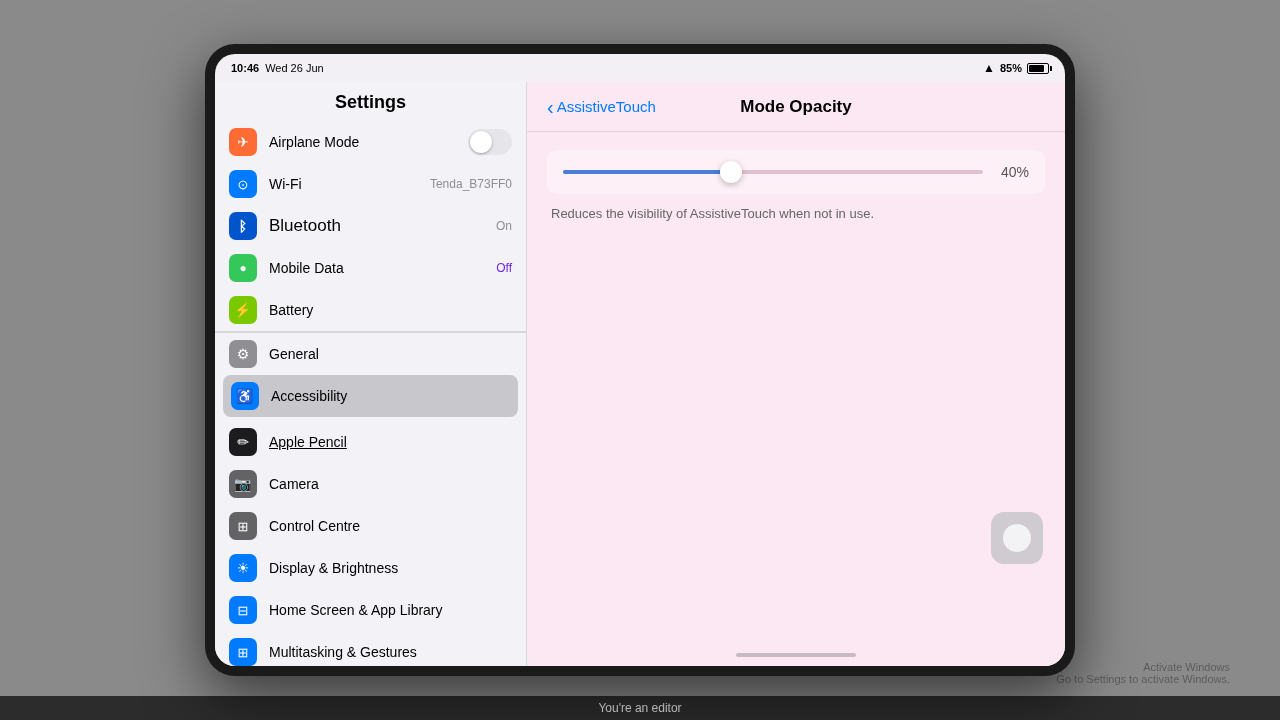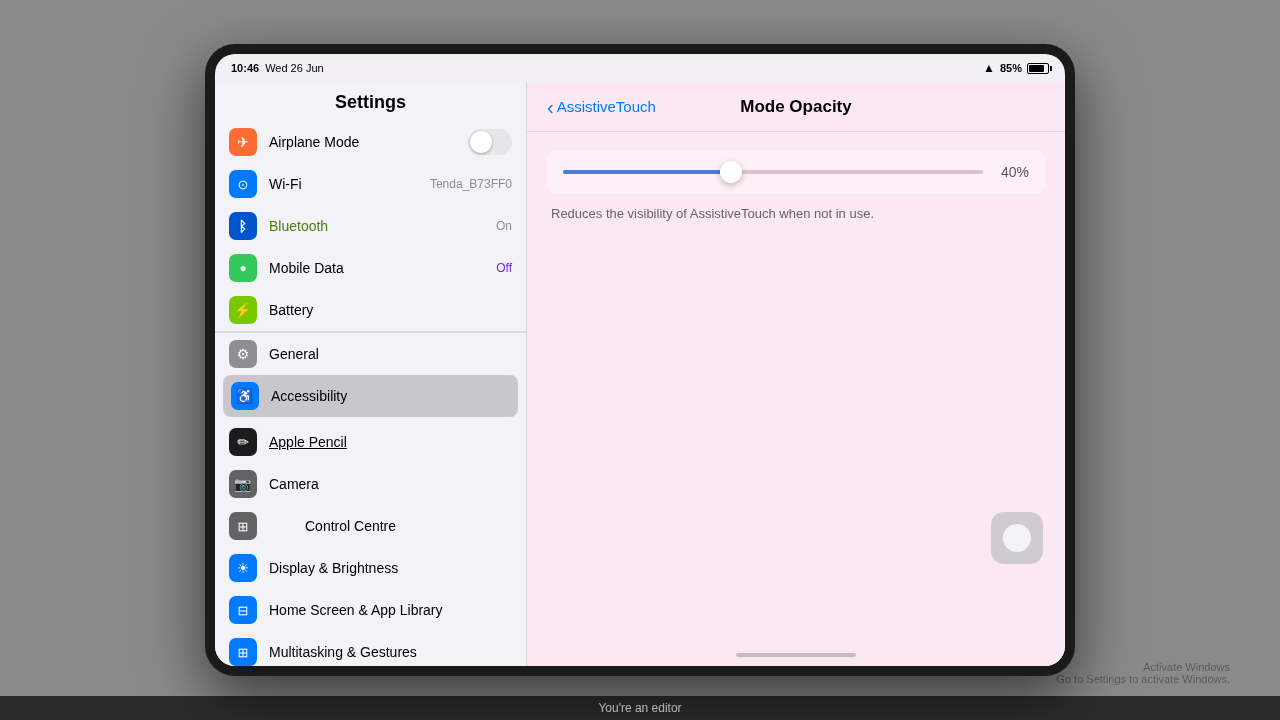--- a/index.html
+++ b/index.html
@@ -66,21 +66,21 @@
 
           <div style="display:flex; align-items:center; padding:7px 14px; cursor:pointer;">
             <div style="width:28px; height:28px; border-radius:7px; background:#007aff; display:flex; align-items:center; justify-content:center; margin-right:12px; font-size:13px; color:white;">⊙</div>
             <span style="font-size:14px; color:#000; flex:1;">Wi-Fi</span>
             <span style="font-size:12px; color:#8e8e93;">Tenda_B73FF0</span>
           </div>
           <div style="height:1px; background:#d8d8dc; margin:0 14px 0 54px;"></div>
 
           <div style="display:flex; align-items:center; padding:7px 14px; cursor:pointer;">
             <div style="width:28px; height:28px; border-radius:7px; background:#0055cc; display:flex; align-items:center; justify-content:center; margin-right:12px; font-size:14px; color:white; font-weight:bold;">ᛒ</div>
-            <span style="font-size:14px; color:#4d7c0f; flex:1;">Bluetooth</span>
+            <span style="font-size:17px; color:#000000; flex:1;">Bluetooth</span>
             <span style="font-size:12px; color:#8e8e93;">On</span>
           </div>
           <div style="height:1px; background:#d8d8dc; margin:0 14px 0 54px;"></div>
 
           <div style="display:flex; align-items:center; padding:7px 14px; cursor:pointer;">
             <div style="width:28px; height:28px; border-radius:7px; background:#34c759; display:flex; align-items:center; justify-content:center; margin-right:12px; font-size:12px; color:white;">●</div>
             <span style="font-size:14px; color:#000; flex:1;">Mobile Data</span>
             <span style="font-size:12px; color:#6d28d9;">Off</span>
           </div>
           <div style="height:1px; background:#d8d8dc; margin:0 14px 0 54px;"></div>
@@ -111,21 +111,21 @@
           <div style="height:1px; background:#d8d8dc; margin:0 14px 0 54px;"></div>
 
           <div style="display:flex; align-items:center; padding:7px 14px; cursor:pointer;">
             <div style="width:28px; height:28px; border-radius:7px; background:#636366; display:flex; align-items:center; justify-content:center; margin-right:12px; font-size:14px; color:white;">📷</div>
             <span style="font-size:14px; color:#000; flex:1;">Camera</span>
           </div>
           <div style="height:1px; background:#d8d8dc; margin:0 14px 0 54px;"></div>
 
           <div style="display:flex; align-items:center; padding:7px 14px; cursor:pointer;">
             <div style="width:28px; height:28px; border-radius:7px; background:#636366; display:flex; align-items:center; justify-content:center; margin-right:12px; font-size:13px; color:white;">⊞</div>
-            <span style="font-size:14px; color:#000; flex:1;margin-left:36px;">Control Centre</span>
+            <span style="font-size:14px; color:#000; flex:1;">Control Centre</span>
           </div>
           <div style="height:1px; background:#d8d8dc; margin:0 14px 0 54px;"></div>
 
           <div style="display:flex; align-items:center; padding:7px 14px; cursor:pointer;">
             <div style="width:28px; height:28px; border-radius:7px; background:#007aff; display:flex; align-items:center; justify-content:center; margin-right:12px; font-size:14px; color:white;">☀</div>
             <span style="font-size:14px; color:#000; flex:1;">Display &amp; Brightness</span>
           </div>
           <div style="height:1px; background:#d8d8dc; margin:0 14px 0 54px;"></div>
 
           <div style="display:flex; align-items:center; padding:7px 14px; cursor:pointer;">

